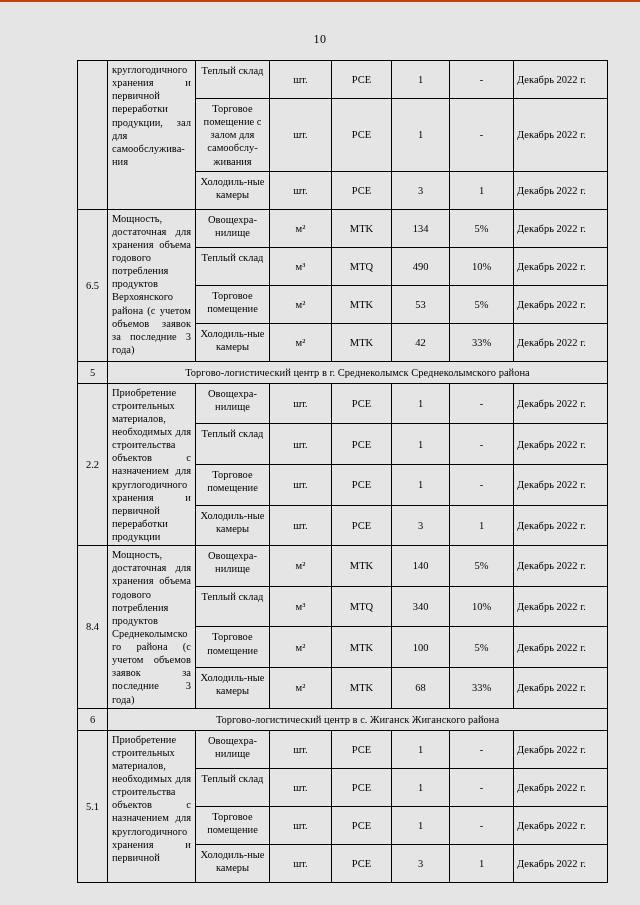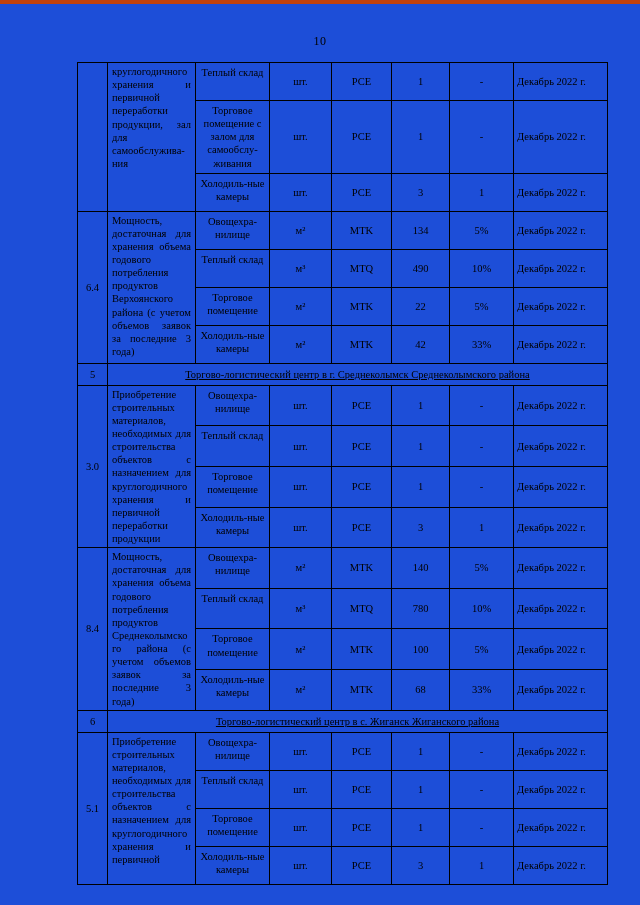--- a/index.html
+++ b/index.html
@@ -6,22 +6,22 @@
   html, body { background: #ffffff; }
   body {
     width: 640px; height: 905px;
     font-family: "Liberation Serif", "DejaVu Serif", serif;
     color: #000;
     position: relative;
   }
   .page {
     width: 640px; height: 905px;
     overflow: hidden;
-    border-top: 4px solid #c2410c;
-    background: #1d4ed8;
+    border-top: 2px solid #c2410c;
+    background: #e5e5e5;
   }
   .page-number {
     text-align: center;
     font-size: 12px;
     padding-top: 30px;
     letter-spacing: 0.5px;
   }
   table.main-table {
     border-collapse: collapse;
     table-layout: fixed;
@@ -36,21 +36,21 @@
     vertical-align: middle;
     overflow: hidden;
   }
   tr.data-row { height: 38px; }
   tr.section-header-row { height: 22px; }
   .num-cell   { text-align: center; vertical-align: middle; }
   .desc-cell  { text-align: justify; vertical-align: top; padding: 2px 4px; overflow-wrap: break-word; word-wrap: break-word; }
   .object-cell{ text-align: center; vertical-align: top; padding: 3px 4px; overflow-wrap: break-word; }
   .unit-cell, .code-cell, .value-cell, .share-cell { text-align: center; }
   .date-cell  { text-align: left; }
-  .title-cell { text-align: center; text-decoration: underline; }
+  .title-cell { text-align: center; }
 </style>
 </head>
 <body>
 
 <div class="page">
   <div class="page-number">10</div>
   <table class="main-table">
     <colgroup>
       <col style="width:30px">
       <col style="width:88px">
@@ -82,59 +82,59 @@
         </tr>
         <tr class="data-row">
           <td class="object-cell">Холодиль-ные камеры</td>
           <td class="unit-cell">шт.</td>
           <td class="code-cell">PCE</td>
           <td class="value-cell">3</td>
           <td class="share-cell">1</td>
           <td class="date-cell">Декабрь 2022 г.</td>
         </tr>
         <tr class="data-row">
-          <td class="num-cell" rowspan="4">6.4</td>
+          <td class="num-cell" rowspan="4">6.5</td>
           <td class="desc-cell" rowspan="4">Мощность, достаточная для хранения объема годового потребления продуктов Верхоянского района (с учетом объемов заявок за последние 3 года)</td>
           <td class="object-cell">Овощехра-нилище</td>
           <td class="unit-cell">м²</td>
           <td class="code-cell">MTK</td>
           <td class="value-cell">134</td>
           <td class="share-cell">5%</td>
           <td class="date-cell">Декабрь 2022 г.</td>
         </tr>
         <tr class="data-row">
           <td class="object-cell">Теплый склад</td>
           <td class="unit-cell">м³</td>
           <td class="code-cell">MTQ</td>
           <td class="value-cell">490</td>
           <td class="share-cell">10%</td>
           <td class="date-cell">Декабрь 2022 г.</td>
         </tr>
         <tr class="data-row">
           <td class="object-cell">Торговое помещение</td>
           <td class="unit-cell">м²</td>
           <td class="code-cell">MTK</td>
-          <td class="value-cell">22</td>
+          <td class="value-cell">53</td>
           <td class="share-cell">5%</td>
           <td class="date-cell">Декабрь 2022 г.</td>
         </tr>
         <tr class="data-row">
           <td class="object-cell">Холодиль-ные камеры</td>
           <td class="unit-cell">м²</td>
           <td class="code-cell">MTK</td>
           <td class="value-cell">42</td>
           <td class="share-cell">33%</td>
           <td class="date-cell">Декабрь 2022 г.</td>
         </tr>
         <tr class="section-header-row">
           <td class="num-cell">5</td>
           <td class="title-cell" colspan="7">Торгово-логистический центр в г. Среднеколымск Среднеколымского района</td>
         </tr>
         <tr class="data-row">
-          <td class="num-cell" rowspan="4">3.0</td>
+          <td class="num-cell" rowspan="4">2.2</td>
           <td class="desc-cell" rowspan="4">Приобретение строительных материалов, необходимых для строительства объектов с назначением для круглогодичного хранения и первичной переработки продукции</td>
           <td class="object-cell">Овощехра-нилище</td>
           <td class="unit-cell">шт.</td>
           <td class="code-cell">PCE</td>
           <td class="value-cell">1</td>
           <td class="share-cell">-</td>
           <td class="date-cell">Декабрь 2022 г.</td>
         </tr>
         <tr class="data-row">
           <td class="object-cell">Теплый склад</td>
@@ -167,21 +167,21 @@
           <td class="unit-cell">м²</td>
           <td class="code-cell">MTK</td>
           <td class="value-cell">140</td>
           <td class="share-cell">5%</td>
           <td class="date-cell">Декабрь 2022 г.</td>
         </tr>
         <tr class="data-row">
           <td class="object-cell">Теплый склад</td>
           <td class="unit-cell">м³</td>
           <td class="code-cell">MTQ</td>
-          <td class="value-cell">780</td>
+          <td class="value-cell">340</td>
           <td class="share-cell">10%</td>
           <td class="date-cell">Декабрь 2022 г.</td>
         </tr>
         <tr class="data-row">
           <td class="object-cell">Торговое помещение</td>
           <td class="unit-cell">м²</td>
           <td class="code-cell">MTK</td>
           <td class="value-cell">100</td>
           <td class="share-cell">5%</td>
           <td class="date-cell">Декабрь 2022 г.</td>

